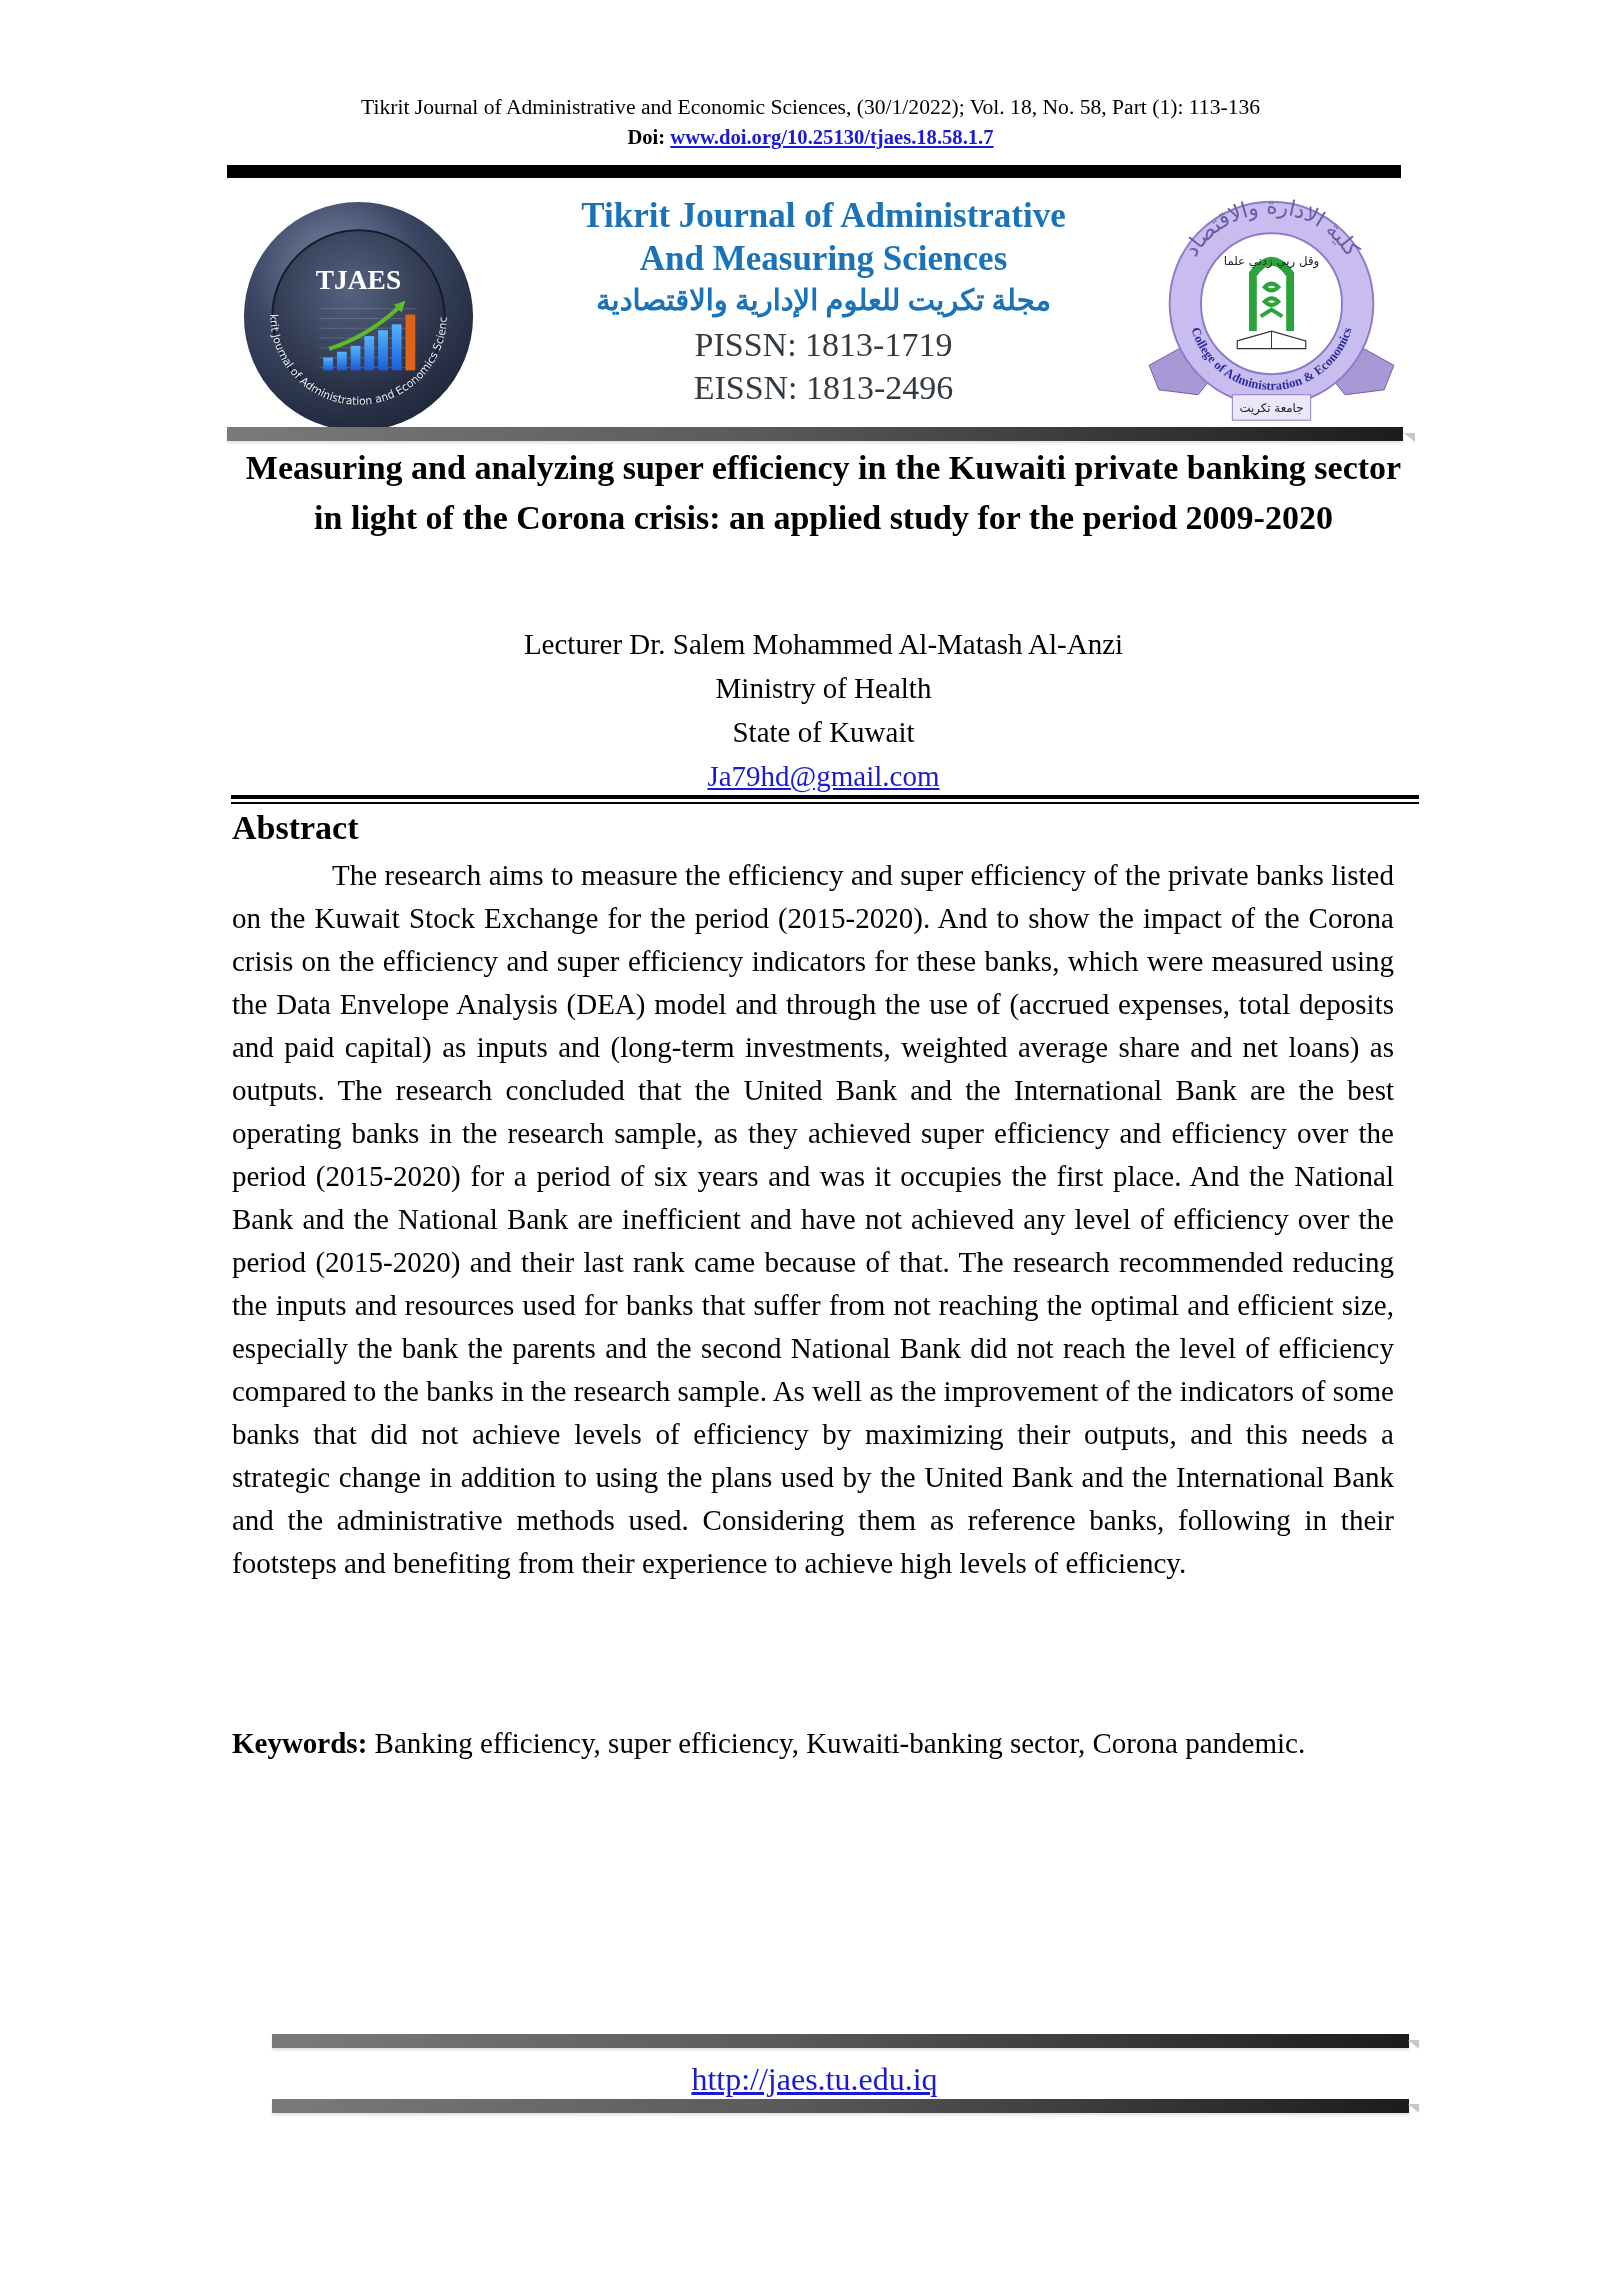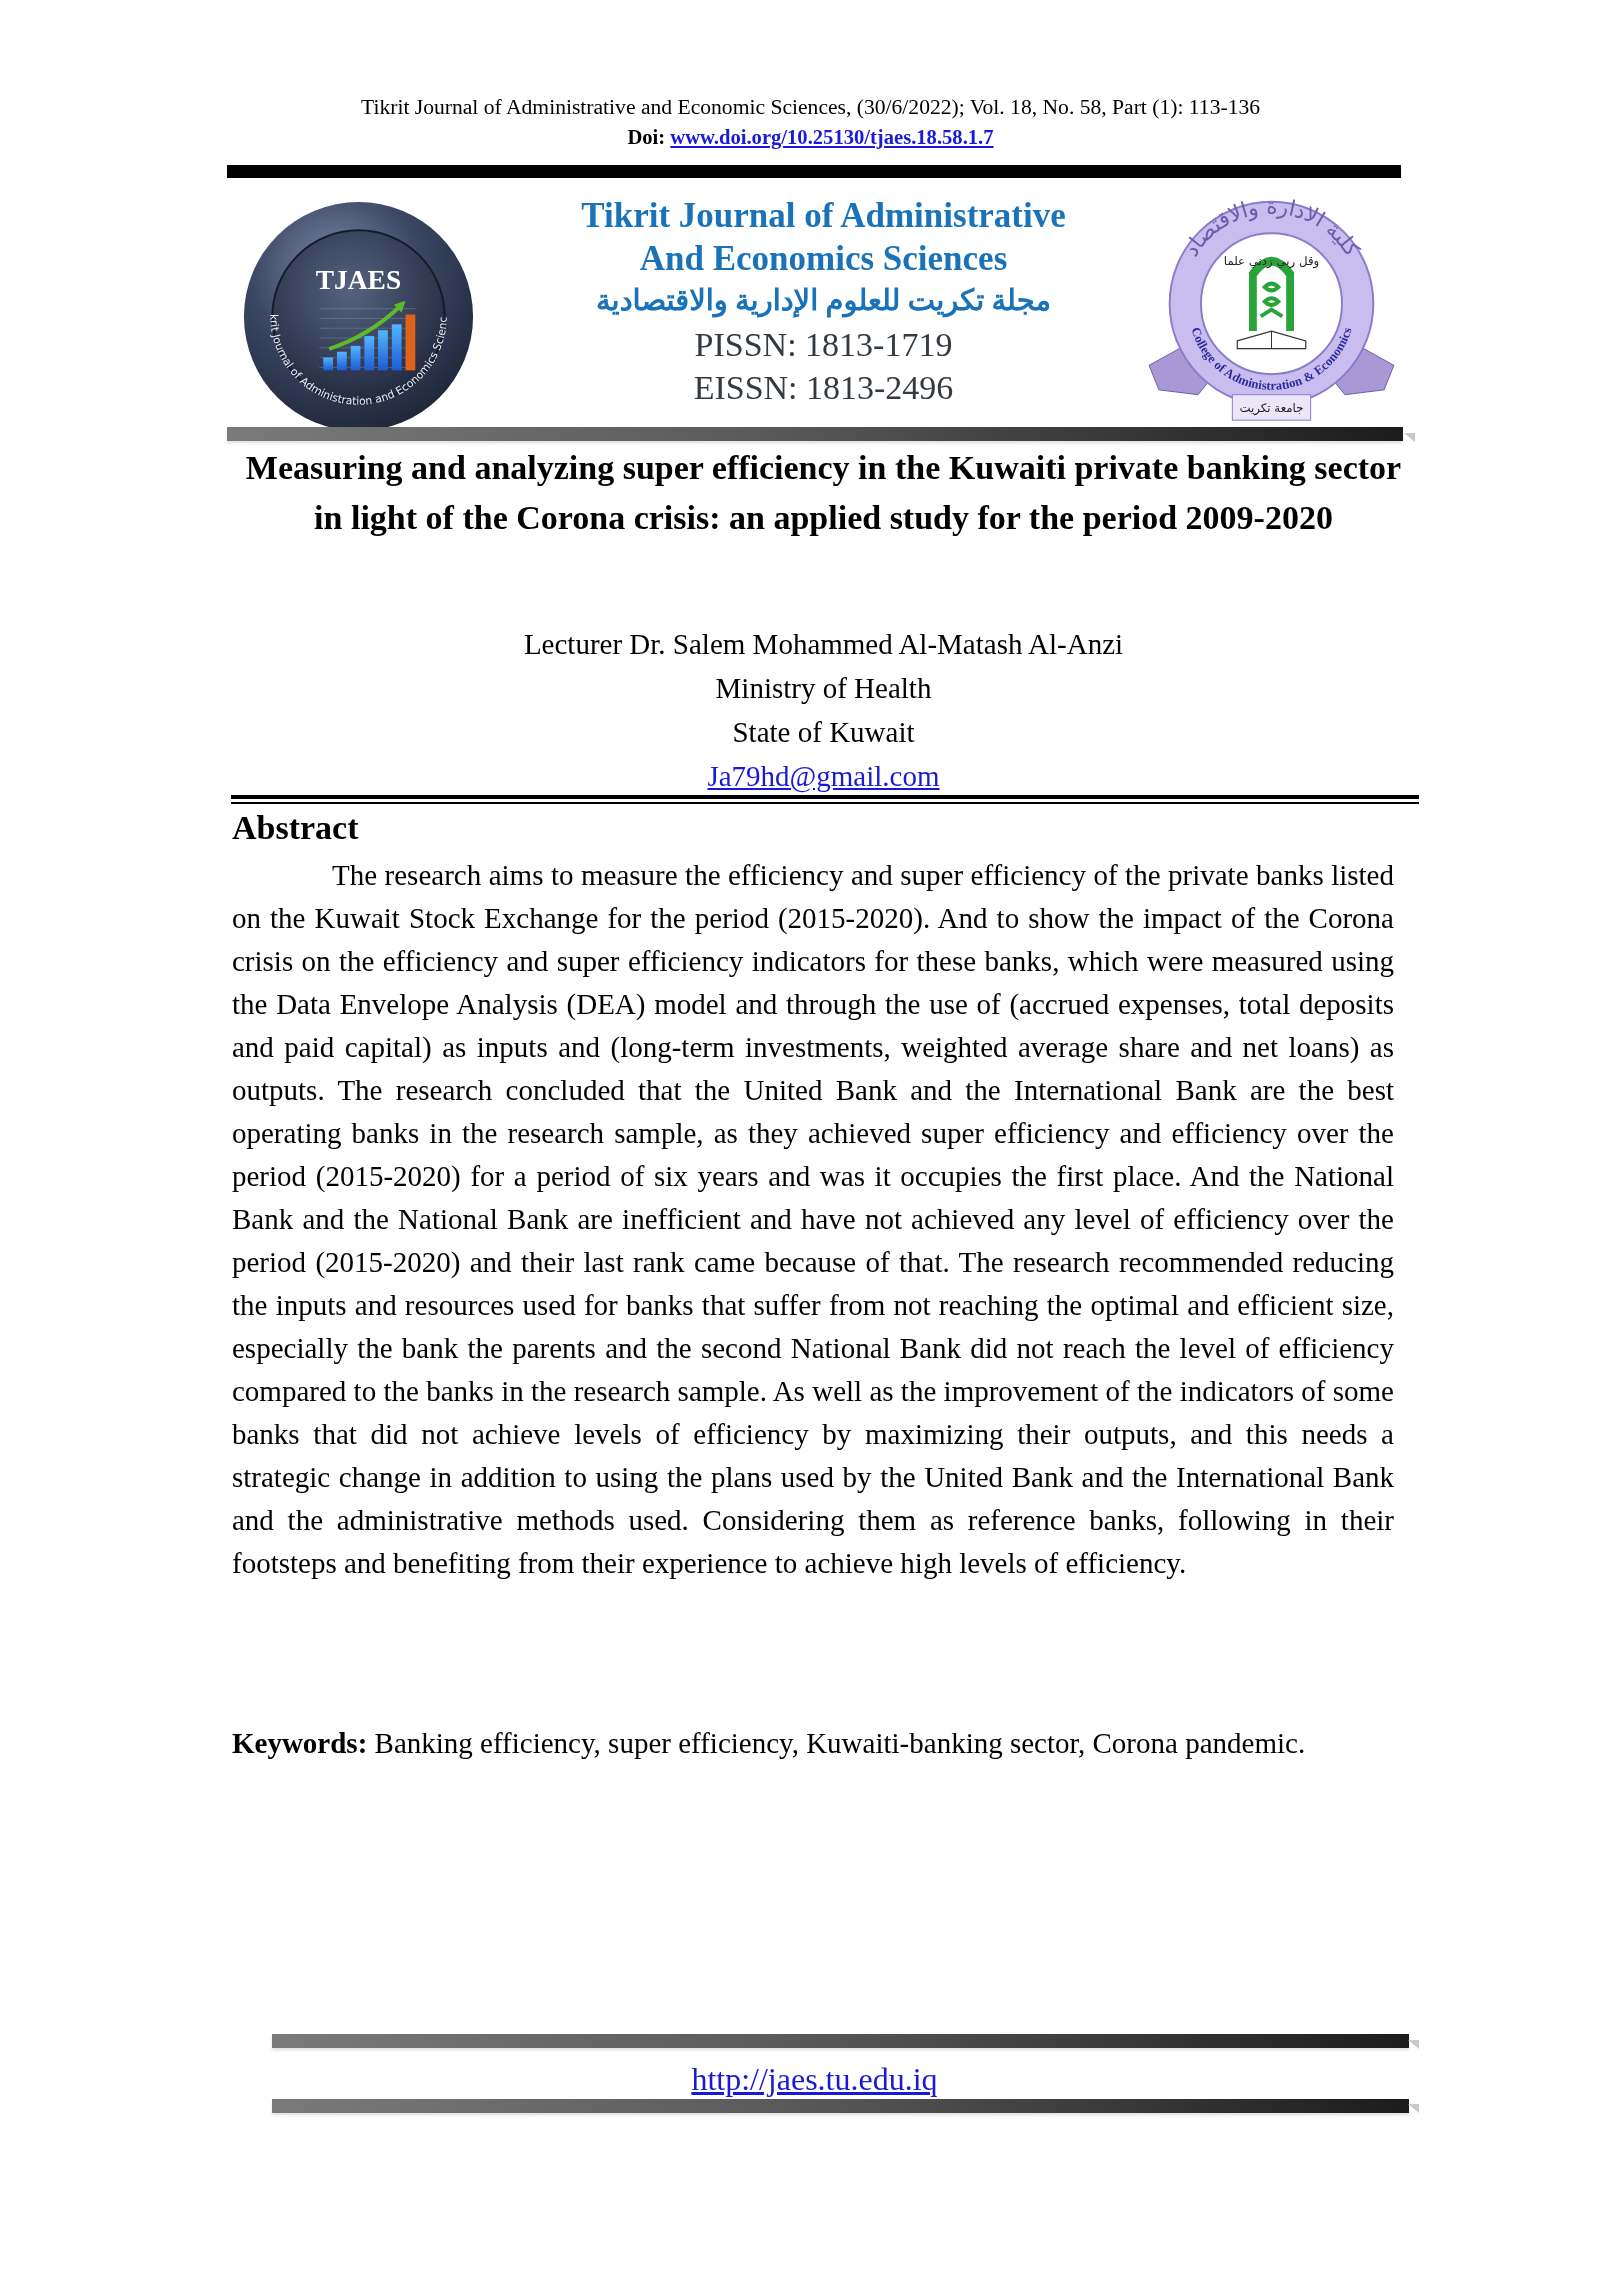--- a/index.html
+++ b/index.html
@@ -36,21 +36,21 @@
   .abstract-body { left: 232px; top: 854px; width: 1162px; font-size: 29px; line-height: 43px; text-align: justify; text-indent: 100px; }
   .keywords { left: 232px; width: 1162px; top: 1722px; font-size: 29px; line-height: 43px; text-align: justify; }
   .keywords b { font-weight: bold; }
 
   .footer-url { left: 0; width: 1621px; top: 2058px; font-size: 32px; line-height: 43px; text-align: center; }
   .footer-url a { color: #1a1ad6; text-decoration: underline; margin-left: 8px; }
 </style>
 </head>
 <body>
 
-<div class="abs running-head">Tikrit Journal of Administrative and Economic Sciences, (30/6/2022); Vol. 18, No. 58, Part (1): 113-136</div>
+<div class="abs running-head">Tikrit Journal of Administrative and Economic Sciences, (30/1/2022); Vol. 18, No. 58, Part (1): 113-136</div>
 <div class="abs doi-line">
   <span>Doi:</span>
   <a>www.doi.org/10.25130/tjaes.18.58.1.7</a>
 </div>
 <div class="abs top-bar"></div>
 
 <div class="abs logo-left">
   <svg width="235" height="235" viewBox="0 0 240 240">
     <defs>
       <radialGradient id="ringG" cx="40%" cy="30%" r="75%">
@@ -90,21 +90,21 @@
     <path d="M 90 153 Q 130 140 162 110" stroke="#5dbb2a" stroke-width="4" fill="none"></path>
     <polygon points="168,104 156,108 164,116" fill="#5dbb2a"></polygon>
     <text font-family="DejaVu Sans, sans-serif" font-size="11" fill="#e8ecf4">
       <textPath href="#ringPath" startOffset="50%" text-anchor="middle">Tikrit Journal of Administration and Economics Sciences</textPath>
     </text>
   </svg>
 </div>
 
 <div class="abs journal-title">
   <div>Tikrit Journal of Administrative</div>
-  <div>And Economics Sciences</div>
+  <div>And Measuring Sciences</div>
 </div>
 <div class="abs journal-ar">مجلة تكريت للعلوم الإدارية والاقتصادية</div>
 <div class="abs issn" style="top:324px;">PISSN: 1813-1719</div>
 <div class="abs issn" style="top:367px;">EISSN: 1813-2496</div>
 
 <div class="abs logo-right">
   <svg width="265" height="235" viewBox="0 0 270 240">
     <defs>
       <path id="arTop" d="M 45 110 A 90 90 0 0 1 225 110"></path>
       <path id="enBot" d="M 50 115 A 85 85 0 0 0 220 115"></path>

